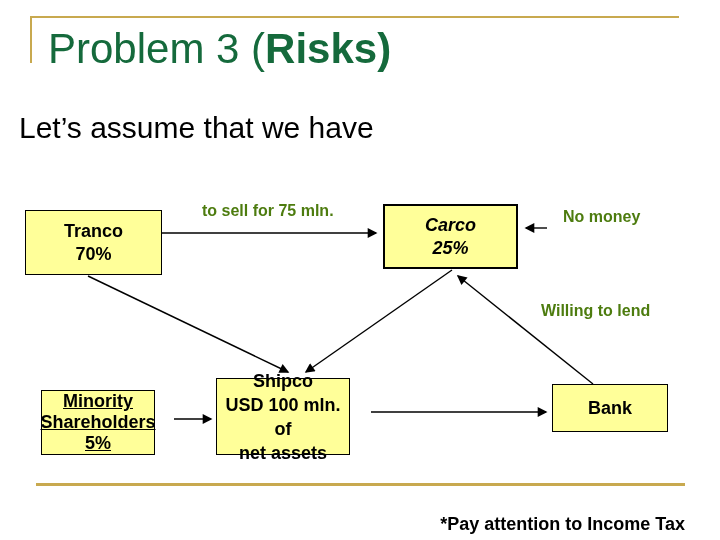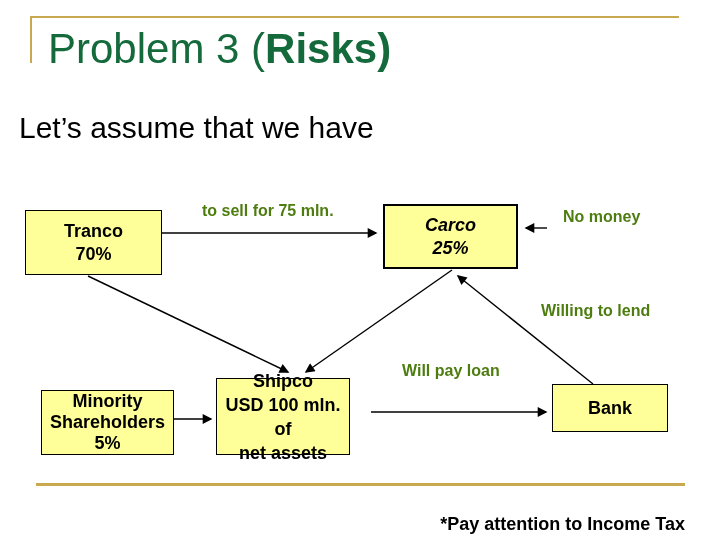--- a/index.html
+++ b/index.html
@@ -26,21 +26,21 @@
   }
   
   .box{
     position:absolute;background:#FFFF99;border:1.5px solid #000;
     display:flex;align-items:center;justify-content:center;
     font-weight:bold;font-size:18px;line-height:23px;color:#000;
     text-align:center;white-space:pre-line;box-sizing:border-box;
   }
   .box-tranco{left:25px;top:210px;width:137px;height:65px;}
   .box-carco{left:383px;top:204px;width:135px;height:65px;border-width:2px;font-style:italic;}
-  .box-minority{left:41px;top:390px;width:133px;height:65px;line-height:21px;}
+  .box-minority{left:41px;top:390px;width:114px;height:65px;line-height:21px;text-decoration:underline;}
   .box-shipco{left:216px;top:378px;width:134px;height:77px;line-height:24px;}
   .box-bank{left:552px;top:384px;width:116px;height:48px;}
   
   .lbl{
     position:absolute;font-weight:bold;font-size:16px;color:#4d7c0f;white-space:nowrap;
   }
   .lbl-tosell{left:202px;top:202px;}
   .lbl-nomoney{left:563px;top:208px;}
   .lbl-willing{left:541px;top:302px;}
   .lbl-willpay{left:402px;top:362px;}
@@ -89,19 +89,18 @@
 Shareholders
 5%</div>
   <div class="box box-shipco">Shipco
 USD 100 mln. of
 net assets</div>
   <div class="box box-bank">Bank</div>
 
   <div class="lbl lbl-tosell">to sell for 75 mln.</div>
   <div class="lbl lbl-nomoney">No money</div>
   <div class="lbl lbl-willing">Willing to lend</div>
-  <div class="lbl lbl-willpay">Will pay loan</div>
 
   <div class="rule rule-bottom"></div>
 
   <div class="footer">*Pay attention to Income Tax</div>
 
 </div>
 
 </body></html>

